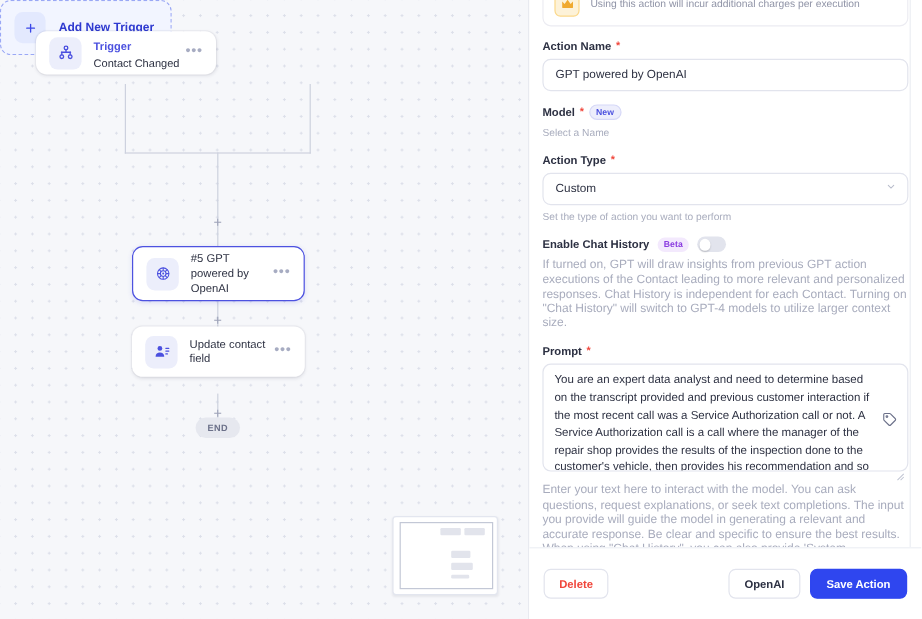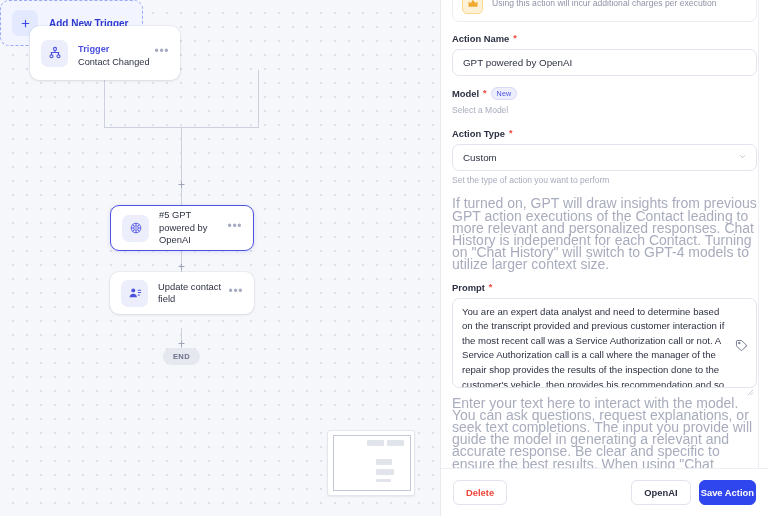--- a/index.html
+++ b/index.html
@@ -53,21 +53,21 @@
   .node-label-dark {
     font-size: 9.4px; color: #2d3142; line-height: 12.5px;
   }
   .node-dots {
     color: #a7acc2; font-size: 12px; letter-spacing: .6px;
     line-height: 8px; flex: 0 0 auto; padding-bottom: 5px;
     cursor: pointer;
   }
 
   
-  #node-trigger { left: 30px; top: 26px; width: 150px; height: 54px; }
+  #node-trigger { left: 30px; top: 26px; width: 150px; height: 36px; }
   
   #node-add-trigger {
     left: 189px; top: 24px; width: 143px; height: 46px;
     background: #f2f5ff;
     border: 1.3px dashed #9aa8f5;
     border-radius: 9px;
     box-shadow: none;
     display: flex; align-items: center; padding: 0 11px;
     cursor: pointer;
   }
@@ -155,21 +155,21 @@
 
   .field { margin-top: 11px; }
   .flabel {
     font-size: 9.4px; font-weight: 700; color: #2c3042;
     display: flex; align-items: center; gap: 4px;
     margin-bottom: 5px;
   }
   .req { color: #f0453a; font-size: 9px; line-height: 9px; }
   .badge-new {
     display: inline-block;
-    font-size: 7.2px; font-weight: 400; color: #4b50df;
+    font-size: 7.2px; font-weight: 700; color: #4b50df;
     background: #edeefc; border: 1px solid #d6d8f7;
     border-radius: 8px; padding: 1px 5px 1.4px 5px;
     letter-spacing: .1px;
   }
   .badge-beta {
     display: inline-block;
     font-size: 7.2px; font-weight: 700; color: #8b3ce0;
     background: #f3e9fd;
     border-radius: 8px; padding: 1.6px 5px;
     letter-spacing: .1px;
@@ -192,21 +192,21 @@
   }
   .chev {
     position: absolute; right: 10px; top: 50%;
     transform: translateY(-55%);
     pointer-events: none;
   }
   .help {
     font-size: 8.5px; color: #a8acbd; margin-top: 4px; line-height: 11.5px;
   }
   .help-block {
-    font-size: 14px; color: #a8acbd; margin-top: 5px; line-height: 12.2px;
+    font-size: 10px; color: #a8acbd; margin-top: 5px; line-height: 12.2px;
   }
 
   .toggle-row { display: flex; align-items: center; gap: 7px; }
   .toggle {
     width: 24px; height: 13px; border-radius: 7px;
     background: #e2e4ed; position: relative; cursor: pointer;
     flex: 0 0 auto;
   }
   .toggle .knob {
     position: absolute; left: 1.6px; top: 1.6px;
@@ -227,38 +227,38 @@
   .tag-icon-btn {
     position: absolute; right: 9px; top: 40px; cursor: pointer;
   }
   .ta-resize {
     position: absolute; right: 3px; bottom: 3px;
     width: 7px; height: 7px; cursor: nwse-resize;
   }
 
   
   .footer {
-    position: absolute; left: 0; right: 0; bottom: 0; height: 48px;
+    position: absolute; left: 0; right: 0; bottom: 0; height: 60px;
     background: #ffffff;
     border-top: 1px solid #edeff4;
     display: flex; align-items: center;
     padding: 0 12px;
   }
   .btn {
     height: 25px; border-radius: 6px; font-size: 9.4px; font-weight: 700;
     font-family: "Liberation Sans", sans-serif;
     display: inline-flex; align-items: center; justify-content: center;
     padding: 0 12px; cursor: pointer; border: 1px solid #e2e4ed;
     background: #fff;
   }
   .btn-delete { color: #f0453a; }
   .btn-cancel { color: #2c3042; margin-left: auto; }
   .btn-save {
     background: #2f46ef; border-color: #2f46ef; color: #fff;
-    margin-left: 8px; padding: 0 1px;
+    margin-left: 8px; padding: 0 13px;
   }
 </style>
 </head>
 <body>
 
 <div id="app">
 
   <div class="canvas">
 
     <div class="conn" style="left:104px; top:70px; width:1px; height:58px;"></div>
@@ -359,40 +359,47 @@
         </div>
         <input class="input" type="text" value="GPT powered by OpenAI" style="">
       </div>
 
       <div class="field">
         <div class="flabel">
           <span>Model</span>
           <span class="req">*</span>
           <span class="badge-new">New</span>
         </div>
-        <div class="help">Select a Model</div>
+        <div class="help">Select a Name</div>
       </div>
 
       <div class="field">
         <div class="flabel">
           <span>Action Type</span>
           <span class="req">*</span>
         </div>
         <div class="select-wrap">
           <input class="select" type="text" readonly="" value="Custom" style="">
           <span class="chev">
             <svg width="9" height="9" viewBox="0 0 24 24" fill="none" stroke="#b9bdcc" stroke-width="2.4" stroke-linecap="round">
               <path d="M6 9l6 6 6-6"></path>
             </svg>
           </span>
         </div>
         <div class="help">Set the type of action you want to perform</div>
       </div>
 
       <div class="field">
+        <div class="flabel toggle-row" style="margin-bottom:3px;">
+          <span>Enable Chat History</span>
+          <span class="badge-beta">Beta</span>
+          <span class="toggle">
+            <span class="knob"></span>
+          </span>
+        </div>
         <div class="help-block">If turned on, GPT will draw insights from previous GPT action executions of the Contact leading to more relevant and personalized responses. Chat History is independent for each Contact. Turning on "Chat History" will switch to GPT-4 models to utilize larger context size.</div>
       </div>
 
       <div class="field">
         <div class="flabel">
           <span>Prompt</span>
           <span class="req">*</span>
         </div>
         <div class="ta-wrap">
           <textarea class="prompt-ta" placeholder="Enter your prompt" style="">You are an expert data analyst and need to determine based on the transcript provided and previous customer interaction if the most recent call was a Service Authorization call or not. A Service Authorization call is a call where the manager of the repair shop provides the results of the inspection done to the customer's vehicle, then provides his recommendation and so</textarea>

